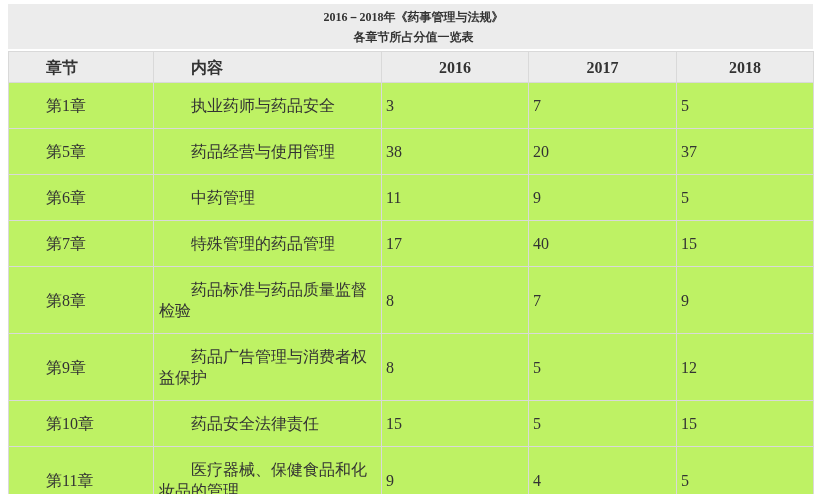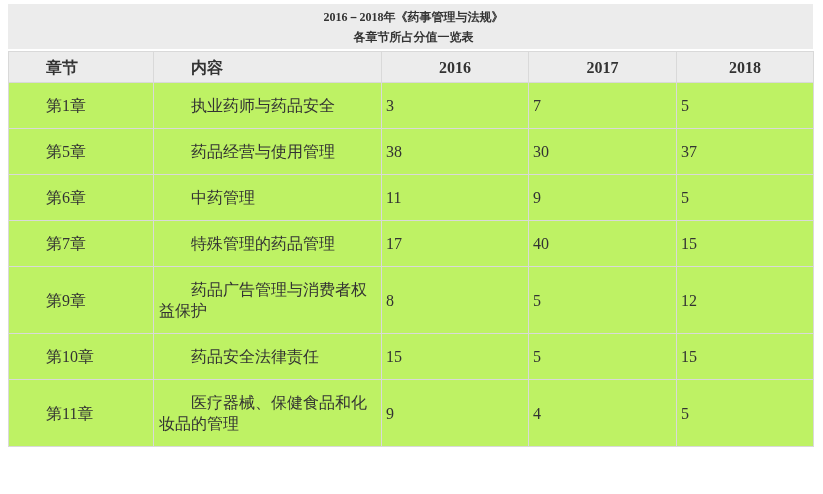--- a/index.html
+++ b/index.html
@@ -99,36 +99,43 @@
           <td class="left">第1章</td>
           <td class="left">执业药师与药品安全</td>
           <td class="num">3</td>
           <td class="num">7</td>
           <td class="num">5</td>
         </tr>
         <tr>
           <td class="left">第5章</td>
           <td class="left">药品经营与使用管理</td>
           <td class="num">38</td>
-          <td class="num">30</td>
+          <td class="num">20</td>
           <td class="num">37</td>
         </tr>
         <tr>
           <td class="left">第6章</td>
           <td class="left">中药管理</td>
           <td class="num">11</td>
           <td class="num">9</td>
           <td class="num">5</td>
         </tr>
         <tr>
           <td class="left">第7章</td>
           <td class="left">特殊管理的药品管理</td>
           <td class="num">17</td>
           <td class="num">40</td>
           <td class="num">15</td>
+        </tr>
+        <tr>
+          <td class="left">第8章</td>
+          <td class="left">药品标准与药品质量监督检验</td>
+          <td class="num">8</td>
+          <td class="num">7</td>
+          <td class="num">9</td>
         </tr>
         <tr>
           <td class="left">第9章</td>
           <td class="left">药品广告管理与消费者权益保护</td>
           <td class="num">8</td>
           <td class="num">5</td>
           <td class="num">12</td>
         </tr>
         <tr>
           <td class="left">第10章</td>

